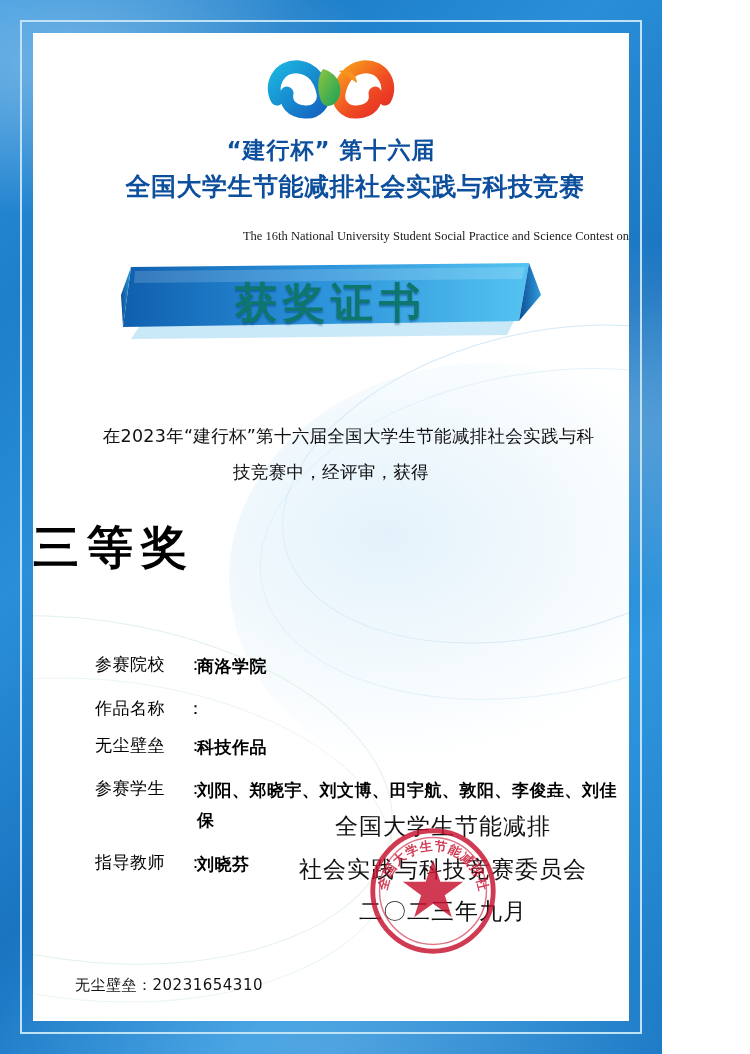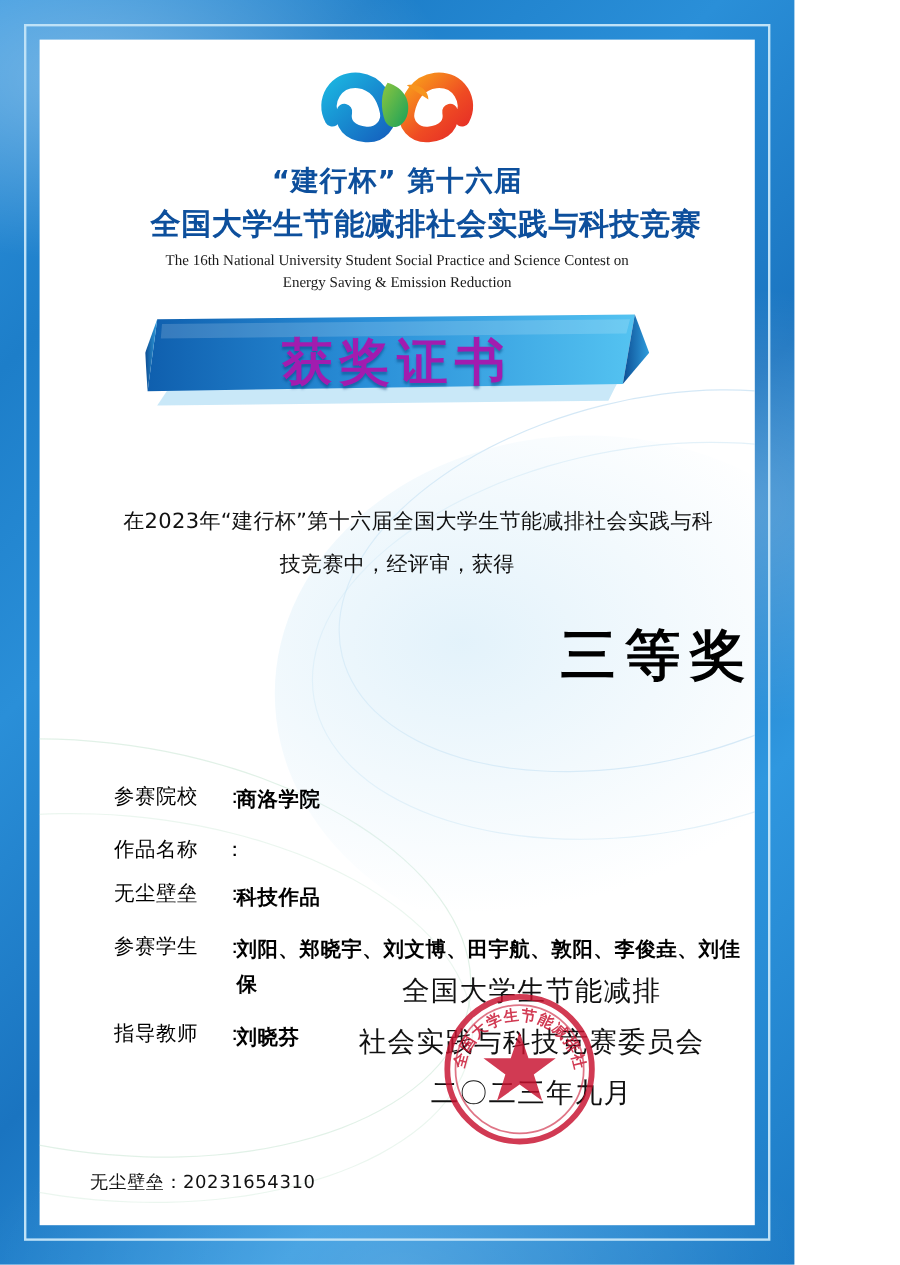--- a/index.html
+++ b/index.html
@@ -108,25 +108,25 @@
     text-align: center;
     font-family: "DejaVu Sans", "Liberation Sans", sans-serif;
     font-weight: bold;
     font-size: 25px;
     letter-spacing: 0.5px;
     color: #0d4f9c;
     margin-top: 4px;
     padding-left: 48px;
   }
   .title-en {
-    text-align: center;
+    text-align: right;
     font-family: "Liberation Serif", serif;
     font-size: 12.5px;
     color: #1a1a1a;
-    margin-top: 5px;
+    margin-top: 24px;
     line-height: 1.45;
   }
 
   
   .banner-wrap {
     position: relative;
     height: 92px;
     margin-top: 16px;
   }
   .banner-shape {
@@ -137,51 +137,51 @@
   }
   .banner-text {
     position: absolute;
     left: 50%;
     top: 14px;
     transform: translateX(-50%);
     font-family: "DejaVu Sans", "Liberation Sans", sans-serif;
     font-weight: bold;
     font-size: 42px;
     letter-spacing: 6px;
-    color: #a21caf;
+    color: #0f766e;
     text-shadow: 0 2px 2px rgba(0,60,120,0.45);
     white-space: nowrap;
   }
 
   
   .body-para {
     margin: 66px 28px 0 28px;
     font-family: "DejaVu Sans", "Liberation Sans", sans-serif;
     font-size: 17.5px;
     color: #111111;
     line-height: 2.05;
     text-indent: 2em;
     letter-spacing: 0.3px;
     text-align: center;
   }
 
   .award-level {
-    text-align: right;
+    text-align: left;
     margin-top: 26px;
     font-family: "DejaVu Sans", "Liberation Sans", sans-serif;
     font-weight: bold;
     font-size: 46px;
     letter-spacing: 8px;
     color: #000000;
   }
 
   
   .fields {
     margin: 74px 0 0 62px;
-    font-family: Liberation Sans, sans-serif;
+    font-family: Liberation Mono, monospace;
     font-size: 17px;
     color: #000000;
   }
   .field-row {
     display: flex;
     align-items: flex-start;
     margin-bottom: 14px;
   }
   .field-label {
     width: 92px;
@@ -277,21 +277,20 @@
           <path d="M58 14 C72 18, 78 30, 74 42 C70 52, 60 54, 56 46 C52 36, 52 22, 58 14 Z" fill="url(#ggreen)"></path>
 
           <path d="M74 16 C84 14, 92 20, 92 28 C86 24, 80 20, 74 16 Z" fill="#f7941e"></path>
         </svg>
       </div>
 
       <div class="title-cn1">“建行杯”  第十六届</div>
       <div class="title-cn2">全国大学生节能减排社会实践与科技竞赛</div>
       <div class="title-en">
         <div>The 16th National University Student Social Practice and Science Contest on</div>
-        <div>Energy Saving &amp; Emission Reduction</div>
       </div>
 
       <div class="banner-wrap">
         <svg class="banner-shape" width="420" height="80" viewBox="0 0 420 80">
           <defs>
             <linearGradient id="gbanner" x1="0" y1="0" x2="1" y2="0">
               <stop offset="0%" stop-color="#0f5fae"></stop>
               <stop offset="45%" stop-color="#2a8fd8"></stop>
               <stop offset="100%" stop-color="#54c3f1"></stop>
             </linearGradient>

